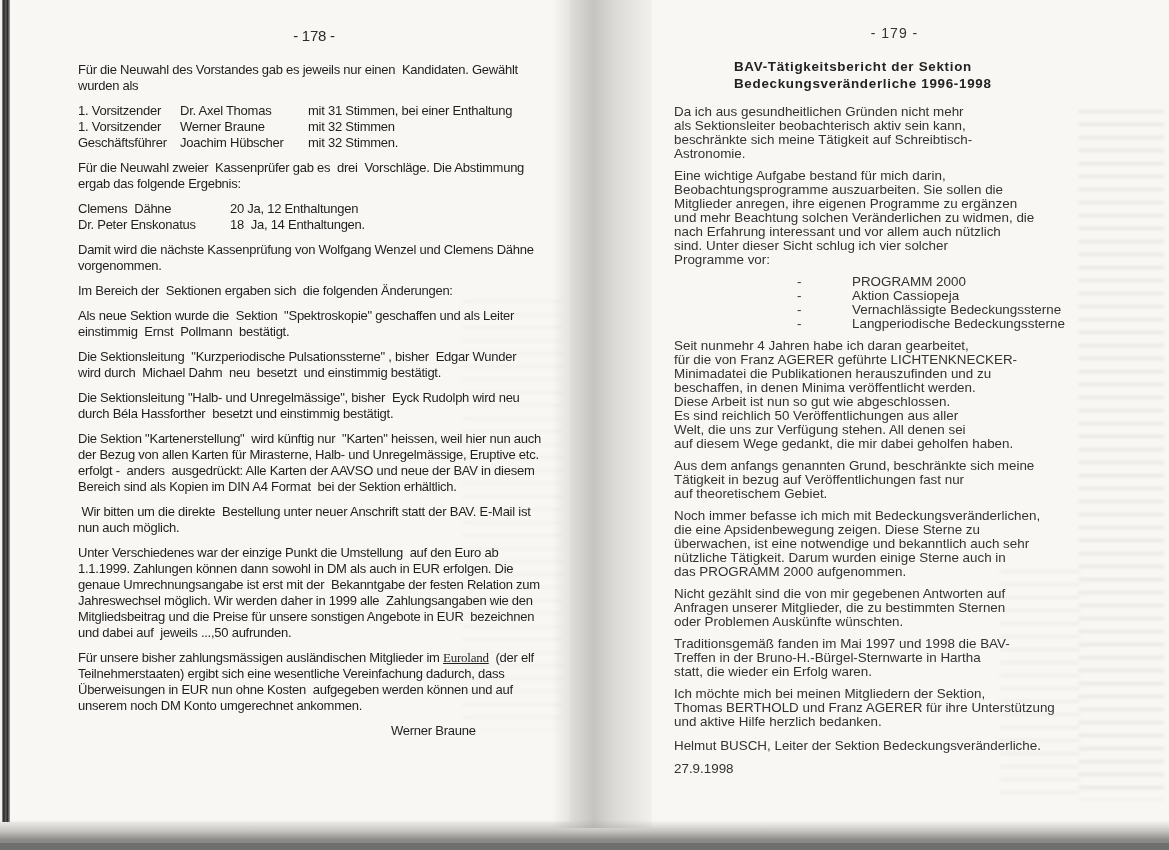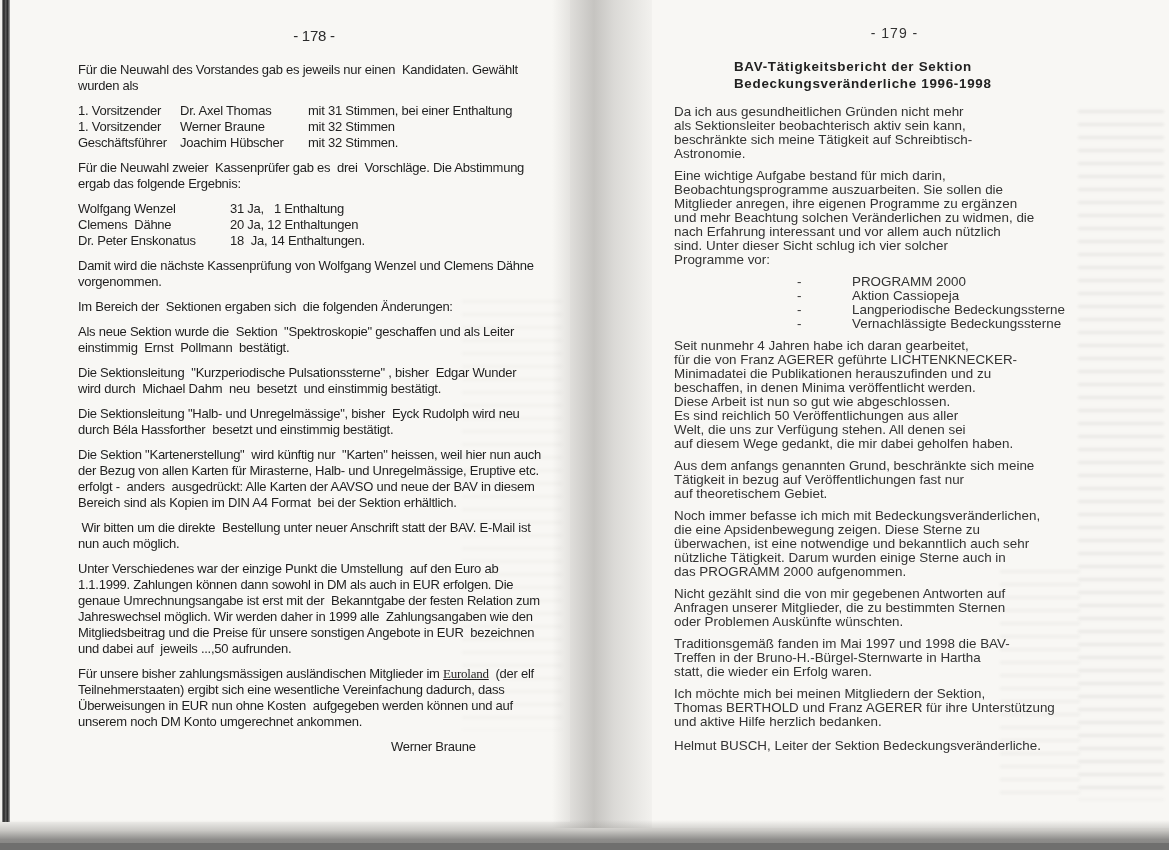--- a/index.html
+++ b/index.html
@@ -101,24 +101,20 @@
         <span>Geschäftsführer</span>
           <span>Joachim Hübscher</span>
           <span>mit 32 Stimmen.</span>
       </div>
     </div>
 
     <p class="lp">Für die Neuwahl zweier  Kassenprüfer gab es  drei  Vorschläge. Die Abstimmung
 ergab das folgende Ergebnis:</p>
 
     <div class="tbl auditors">
-      <div class="trow">
-        <span>Wolfgang Wenzel</span>
-          <span>31 Ja,   1 Enthaltung</span>
-      </div>
       <div class="trow">
         <span>Clemens  Dähne</span>
           <span>20 Ja, 12 Enthaltungen</span>
       </div>
       <div class="trow">
         <span>Dr. Peter Enskonatus</span>
           <span>18  Ja, 14 Enthaltungen.</span>
       </div>
     </div>
 
@@ -164,22 +160,22 @@
 Beobachtungsprogramme auszuarbeiten. Sie sollen die
 Mitglieder anregen, ihre eigenen Programme zu ergänzen
 und mehr Beachtung solchen Veränderlichen zu widmen, die
 nach Erfahrung interessant und vor allem auch nützlich
 sind. Unter dieser Sicht schlug ich vier solcher
 Programme vor:</p>
 
     <div class="prog-list">
       <div class="prog-item"><span class="dash">-</span><span>PROGRAMM 2000</span></div>
       <div class="prog-item"><span class="dash">-</span><span>Aktion Cassiopeja</span></div>
+      <div class="prog-item"><span class="dash">-</span><span>Vernachlässigte Bedeckungssterne</span></div>
       <div class="prog-item"><span class="dash">-</span><span>Langperiodische Bedeckungssterne</span></div>
-      <div class="prog-item"><span class="dash">-</span><span>Vernachlässigte Bedeckungssterne</span></div>
     </div>
 
     <p class="rp">Seit nunmehr 4 Jahren habe ich daran gearbeitet,
 für die von Franz AGERER geführte LICHTENKNECKER-
 Minimadatei die Publikationen herauszufinden und zu
 beschaffen, in denen Minima veröffentlicht werden.
 Diese Arbeit ist nun so gut wie abgeschlossen.
 Es sind reichlich 50 Veröffentlichungen aus aller
 Welt, die uns zur Verfügung stehen. All denen sei
 auf diesem Wege gedankt, die mir dabei geholfen haben.</p>
@@ -195,20 +191,21 @@
 Anfragen unserer Mitglieder, die zu bestimmten Sternen
 oder Problemen Auskünfte wünschten.</p>
     <p class="rp">Traditionsgemäß fanden im Mai 1997 und 1998 die BAV-
 Treffen in der Bruno-H.-Bürgel-Sternwarte in Hartha
 statt, die wieder ein Erfolg waren.</p>
     <p class="rp">Ich möchte mich bei meinen Mitgliedern der Sektion,
 Thomas BERTHOLD und Franz AGERER für ihre Unterstützung
 und aktive Hilfe herzlich bedanken.</p>
 
     <p class="rsig">Helmut BUSCH, Leiter der Sektion Bedeckungsveränderliche.</p>
+    <p class="rdate">27.9.1998</p>
   </div>
 
   <div class="binding-strip"></div>
   <div class="gutter"></div>
   <div class="bleed bleed-right"></div>
   <div class="bleed bleed-mid"></div>
   <div class="bleed bleed-left"></div>
   <div class="bottom-band"></div>
   <div class="bottom-edge"></div>
 </div>

